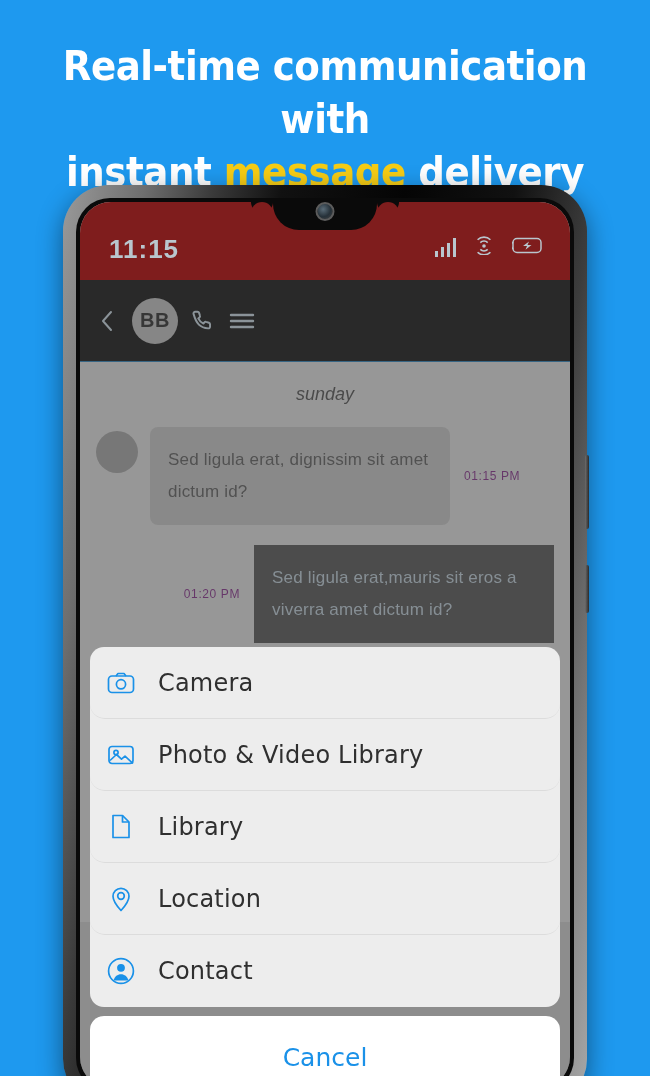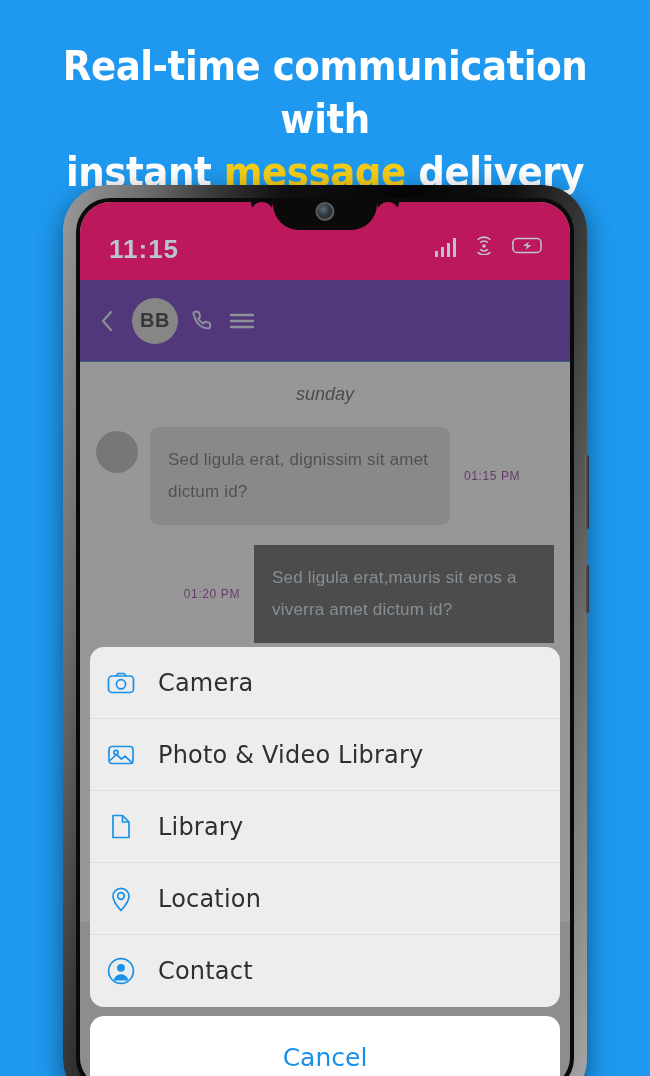--- a/index.html
+++ b/index.html
@@ -55,21 +55,21 @@
     width: 4px; height: 74px;
     background: linear-gradient(90deg,#6d6d6d,#2a2a2a);
     border-radius: 2px;
   }
   .side-btn.b2 { top: 380px; height: 48px; }
 
   
   .statusbar {
     position: relative;
     height: 78px;
-    background: #be185d;
+    background: #7f1d1d;
     color: #b9c6ce;
   }
   .notch {
     position: absolute;
     left: 50%; transform: translateX(-50%);
     top: -6px;
     width: 104px; height: 34px;
     background: #0a0a0a;
     border-bottom-left-radius: 26px;
     border-bottom-right-radius: 26px;
@@ -110,21 +110,21 @@
   .bars { display: flex; align-items: flex-end; gap: 2.5px; height: 19px; }
   .bars i { display:block; width: 3.5px; background: #b9c6ce; }
   .bars i:nth-child(1){height:6px}
   .bars i:nth-child(2){height:10px}
   .bars i:nth-child(3){height:14px}
   .bars i:nth-child(4){height:19px}
 
   
   .chathead {
     height: 82px;
-    background: #4c1d95;
+    background: #000000;
     display: flex; align-items: center;
     padding: 0 22px 0 14px;
     gap: 12px;
     border-bottom: 1px solid #1a6ea4;
   }
   .backchev { width: 26px; flex: 0 0 26px; display:flex; justify-content:center; }
   .avatar {
     width: 46px; height: 46px; border-radius: 50%;
     background: #a9a9a9; color: #1b1b1b;
     display: flex; align-items: center; justify-content: center;
@@ -200,20 +200,21 @@
     background: #ededed;
     border-radius: 14px;
     overflow: hidden;
   }
   .sheet-item {
     display: flex; align-items: center;
     height: 72px;
     padding: 0 16px;
     gap: 22px;
     border-bottom: 1px solid #dcdcdc;
+    border-radius: 15px;
   }
   .sheet-item:last-child { border-bottom: none; }
   .sheet-ico { width: 30px; flex: 0 0 30px; display: flex; align-items: center; justify-content: center; }
   .sheet-label {
     font-size: 24px;
     color: #2f2f2f;
     letter-spacing: .2px;
     font-family: "DejaVu Sans", sans-serif;
   }
   .cancel-btn {

